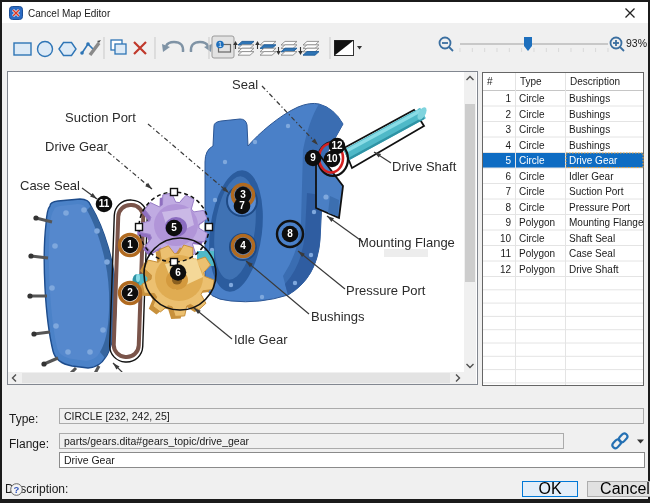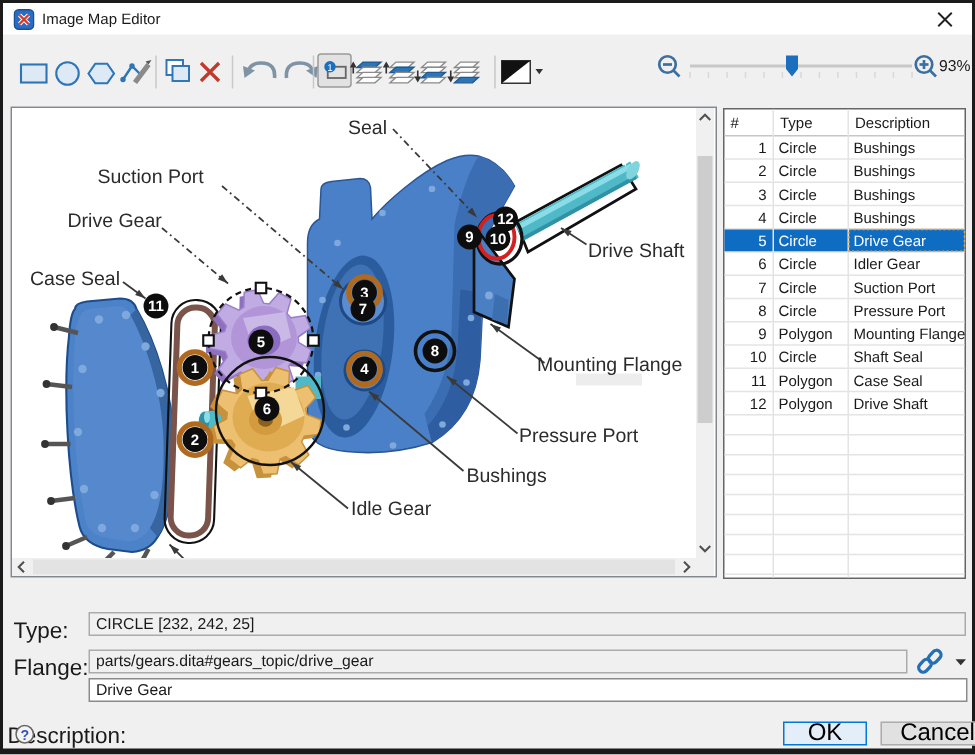--- a/index.html
+++ b/index.html
@@ -1,30 +1,30 @@
 <!DOCTYPE html>
 <html><head><meta charset="utf-8"><style>
 *{margin:0;padding:0;box-sizing:border-box}
 body{width:650px;height:503px;font-family:"Liberation Sans",sans-serif;background:#f0f0f0;position:relative;overflow:hidden}
 .dlg{position:absolute;inset:0;border:2px solid #1b1b1b;border-bottom-width:4px;background:#f0f0f0}
 .titlebar{position:absolute;left:2px;top:2px;right:2px;height:21px;background:#fff}
 .title{position:absolute;left:26px;top:6px;font-size:10px;color:#1a1a1a}
-.fldlbl{position:absolute;font-size:15px;color:#1a1a1a}
+.fldlbl{position:absolute;font-size:12px;color:#1a1a1a}
 .fld{position:absolute;left:59px;font-size:10.5px;color:#1a1a1a;border:1px solid #ababab;background:#f0f0f0;padding:1px 4px;height:16px;line-height:13px}
 .btn{position:absolute;font-size:16px;text-align:center;height:16px;line-height:14px}
 </style></head>
 <body>
 <div class="dlg"></div>
 <div class="titlebar">
  <svg style="position:absolute;left:7px;top:4px" width="14" height="14">
       <rect x="0.5" y="0.5" width="13" height="13" rx="3" fill="#2a6bc4" stroke="#1d4f96"></rect>
       <path d="M4,4 L10,10 M10,4 L4,10" stroke="#fff" stroke-width="2.8"></path>
       <path d="M4,4 L10,10 M10,4 L4,10" stroke="#d43a2a" stroke-width="1.6"></path>
     </svg>
- <div class="title">Image Map Editor</div>
+ <div class="title">Cancel Map Editor</div>
  <svg style="position:absolute;right:12px;top:5px" width="12" height="12">
       <path d="M1.5,1.5 L10.5,10.5 M10.5,1.5 L1.5,10.5" stroke="#222" stroke-width="1.3"></path>
     </svg>
 </div>
 <svg style="position:absolute;left:0;top:22px" width="650" height="44" viewBox="0 22 650 44" font-family="Liberation Sans, sans-serif">
 <rect x="14" y="43" width="17" height="12" fill="#ddeaf6" stroke="#2e75b6" stroke-width="1.4"></rect>
 <circle cx="45" cy="49" r="7.5" fill="#ddeaf6" stroke="#2e75b6" stroke-width="1.4"></circle>
 <path d="M59,49 L63.5,42.5 L71.5,42.5 L76,49 L71.5,55.5 L63.5,55.5 Z" fill="#ddeaf6" stroke="#2e75b6" stroke-width="1.4"></path>
 <path d="M82,53 L88,44 L94,50" fill="none" stroke="#2e75b6" stroke-width="1.6"></path>
 <circle cx="82" cy="53" r="1.8" fill="#2e75b6"></circle>
@@ -325,21 +325,21 @@
 <line x1="1" y1="284.3" x2="161" y2="284.3" stroke="#e4e4e4"></line>
 <line x1="1" y1="297.6" x2="161" y2="297.6" stroke="#e4e4e4"></line>
 <line x1="1" y1="310.9" x2="161" y2="310.9" stroke="#e4e4e4"></line>
 <line x1="33.5" y1="1" x2="33.5" y2="313" stroke="#e4e4e4"></line>
     <line x1="83.5" y1="1" x2="83.5" y2="313" stroke="#e4e4e4"></line>
 <rect x="84" y="81.0" width="77" height="14.5" fill="none" stroke="#e8a33d" stroke-width="1" stroke-dasharray="1.5 1.5"></rect>
 </svg>
 <div class="fldlbl" style="top:412px;left:9px">Type:</div>
 <div class="fld" style="top:408px;width:585px">CIRCLE [232, 242, 25]</div>
 <div class="fldlbl" style="top:437px;left:9px">Flange:</div>
-<div class="fld" style="top:433px;width:546px">parts/gears.dita#gears_topic/drive_gear</div>
+<div class="fld" style="top:433px;width:505px">parts/gears.dita#gears_topic/drive_gear</div>
 <svg style="position:absolute;left:610px;top:432px" width="40" height="18" viewBox="0 0 40 18">
     <g stroke="#2470b3" stroke-width="2.2" fill="none">
       <rect x="2" y="9" width="9.5" height="6" rx="3" transform="rotate(-48 6.5 12)"></rect>
       <rect x="8.5" y="3" width="9.5" height="6" rx="3" transform="rotate(-48 13 6)"></rect>
     </g>
     <path d="M27,7.5 L34,7.5 L30.5,11.5 Z" fill="#333"></path>
   </svg>
 <div class="fldlbl" style="top:482px;left:5px">Description:</div>
 <div class="fld" style="top:452px;width:586px;background:#fff;border-color:#8a8a8a">Drive Gear</div>
 <svg style="position:absolute;left:10px;top:483px" width="13" height="13">

